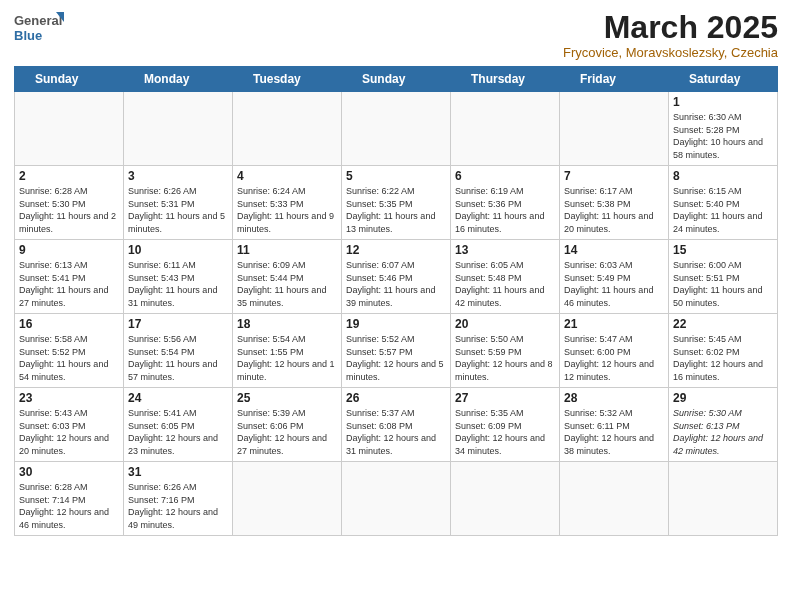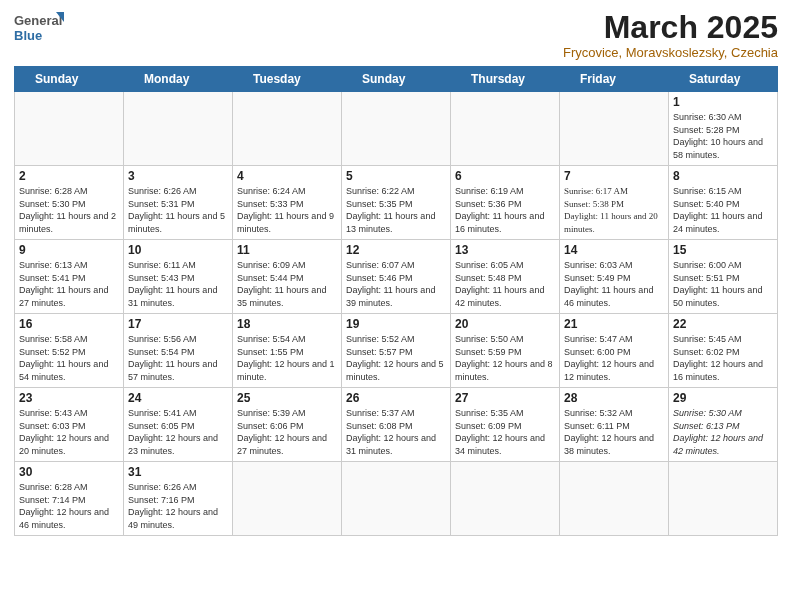--- a/index.html
+++ b/index.html
@@ -150,21 +150,21 @@
 Daylight: 11 hours and 13 minutes.</div>
           </td>
           <td>
             <span class="day-num">6</span>
             <div class="day-info" style="white-space: pre-line;">Sunrise: 6:19 AM
 Sunset: 5:36 PM
 Daylight: 11 hours and 16 minutes.</div>
           </td>
           <td>
             <span class="day-num">7</span>
-            <div class="day-info" style="white-space: pre-line; font-family: Liberation Serif, serif;">Sunrise: 6:17 AM
+            <div class="day-info" style="white-space: pre-line;">Sunrise: 6:17 AM
 Sunset: 5:38 PM
 Daylight: 11 hours and 20 minutes.</div>
           </td>
           <td>
             <span class="day-num">8</span>
             <div class="day-info" style="white-space: pre-line;">Sunrise: 6:15 AM
 Sunset: 5:40 PM
 Daylight: 11 hours and 24 minutes.</div>
           </td>
         </tr>

